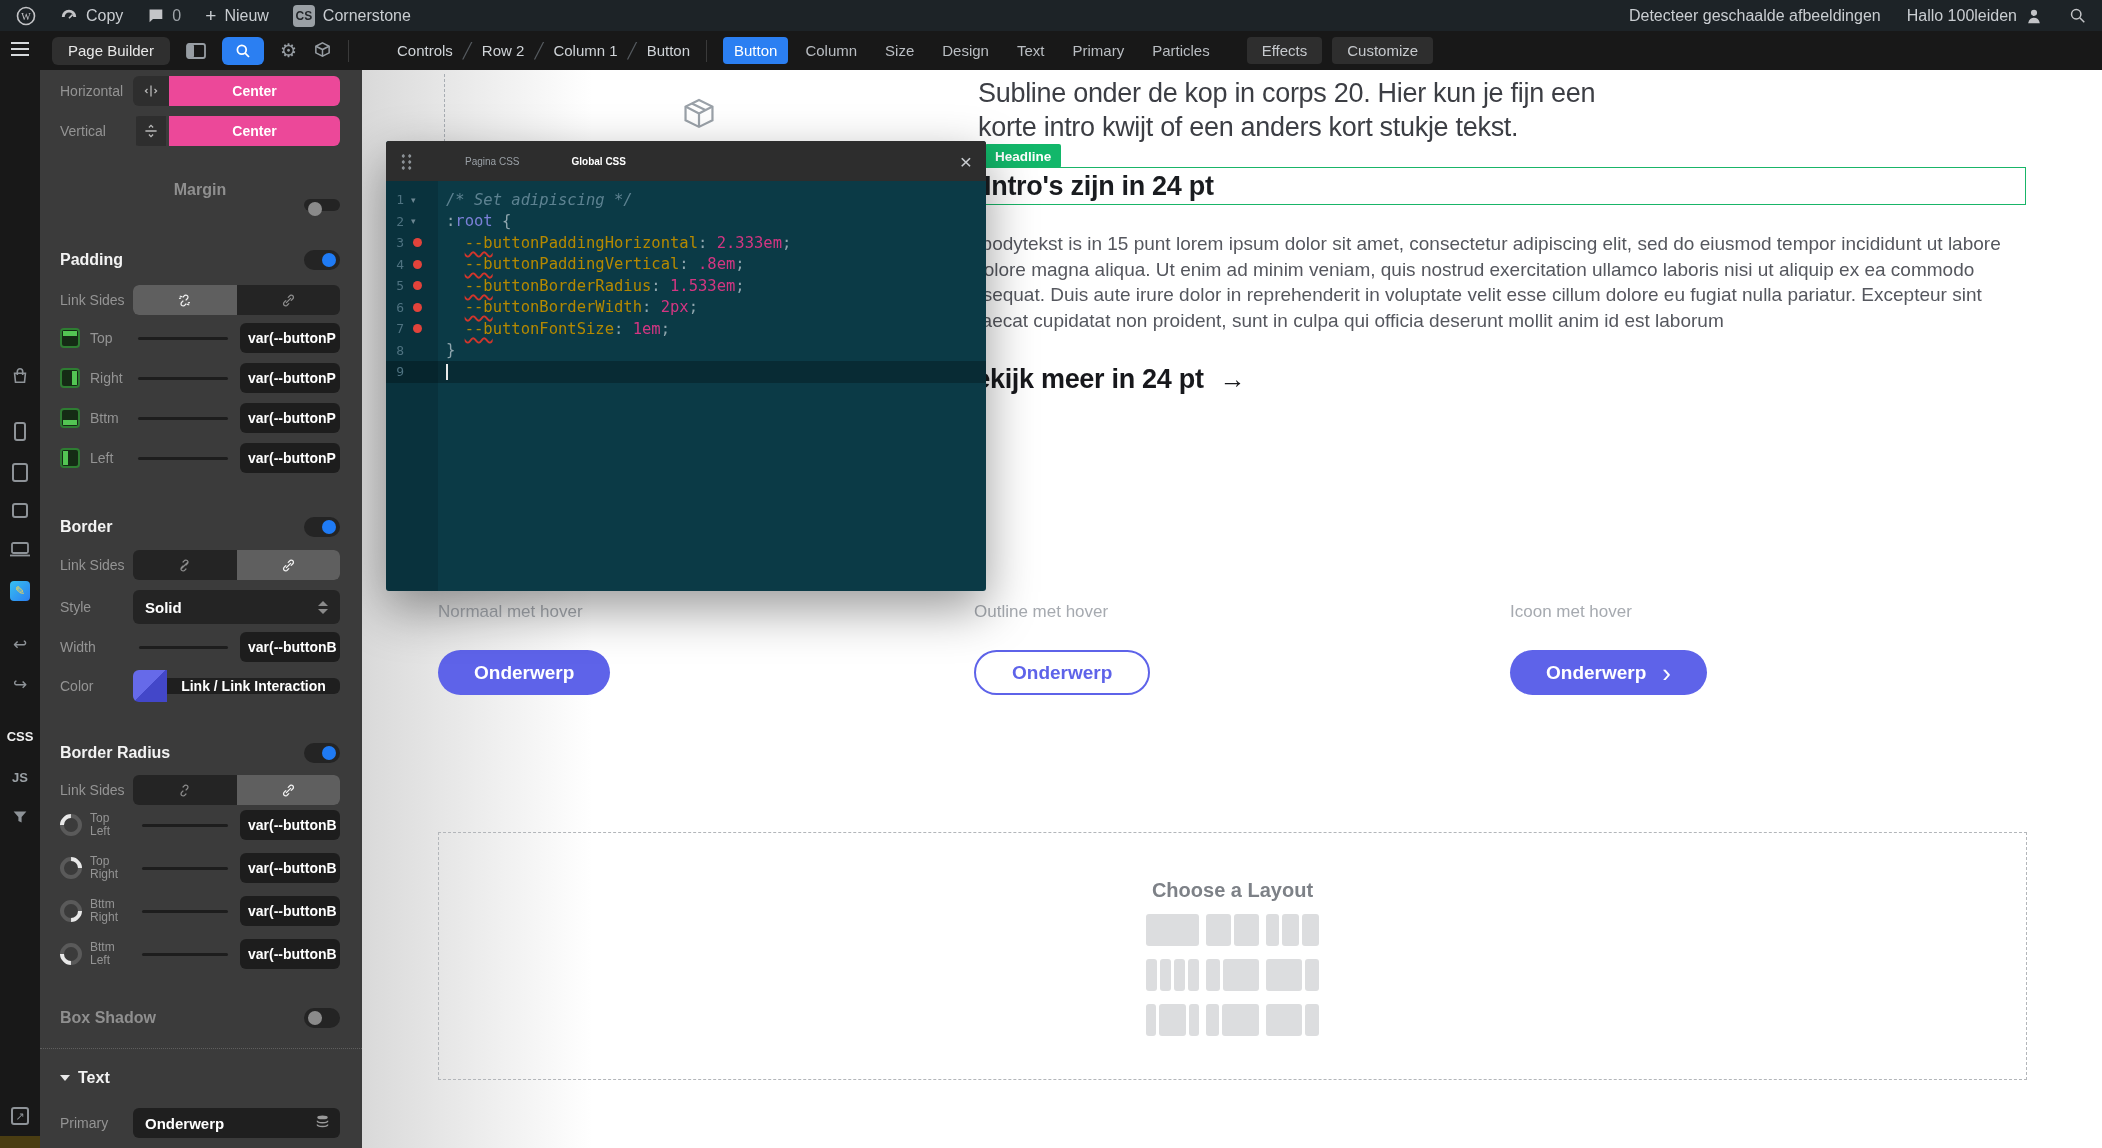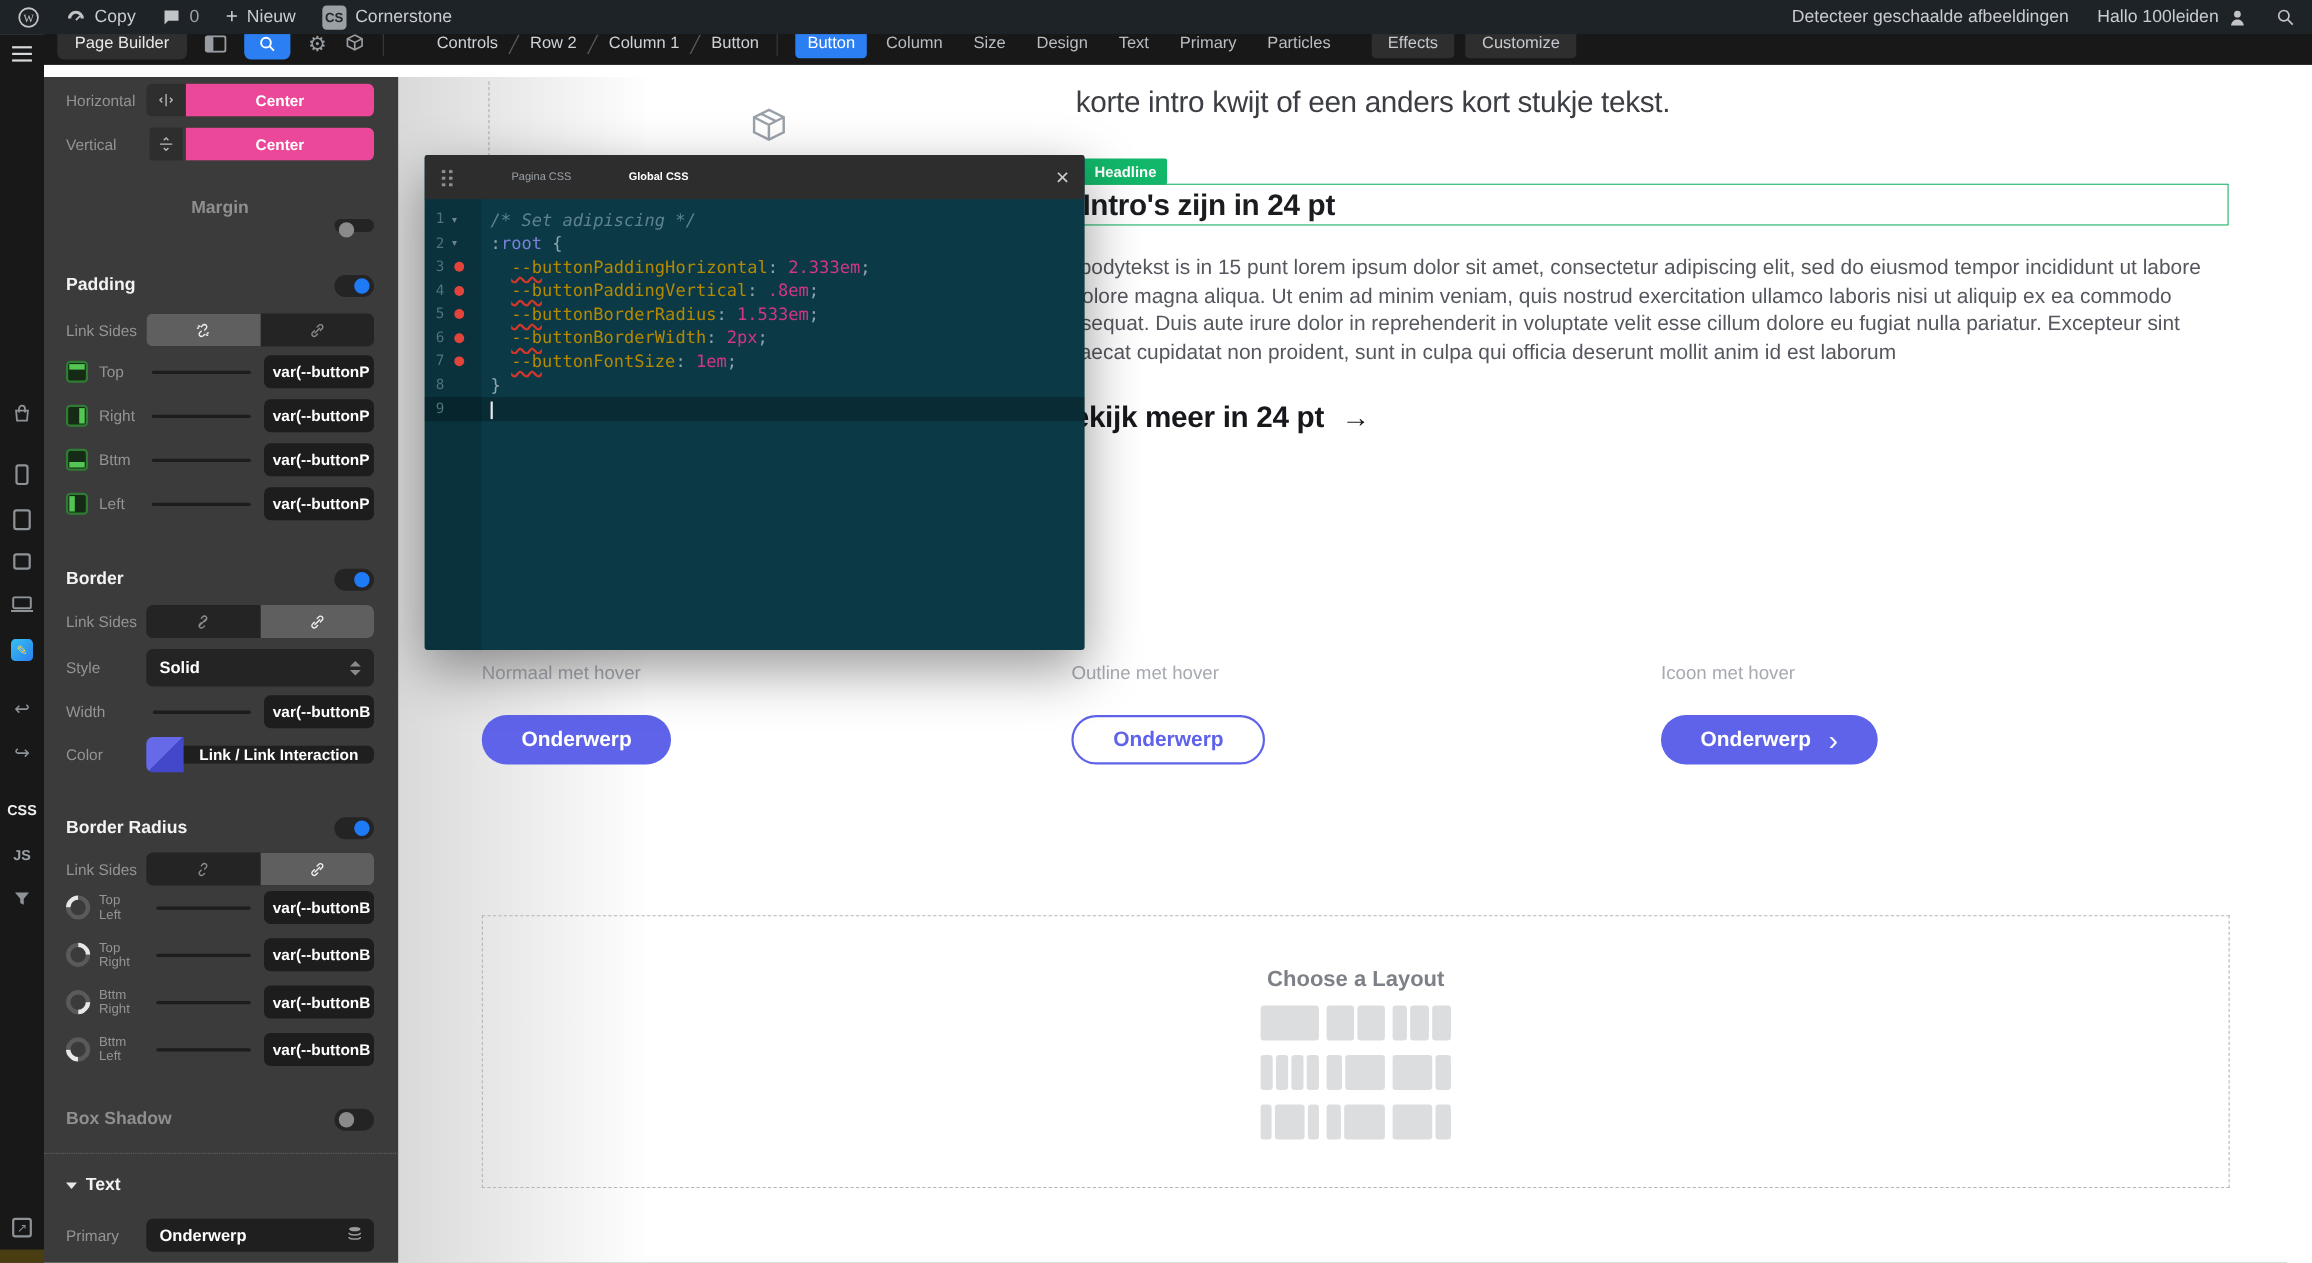--- a/index.html
+++ b/index.html
@@ -12,21 +12,21 @@
               display:flex; align-items:center; color:#c9cdd1; font-size:16px; padding:0 16px; z-index:60; }
   .ab-left { display:flex; align-items:center; gap:24px; }
   .ab-item { display:flex; align-items:center; gap:8px; cursor:pointer; }
   .ab-right { margin-left:auto; display:flex; align-items:center; gap:26px; }
   .cs-badge { width:22px; height:22px; border-radius:4px; background:#9aa0a5; color:#23272b;
               font-weight:700; font-size:12px; display:flex; align-items:center; justify-content:center; }
   .ab-muted { color:#9ea3a8; }
   svg.abicon { display:block; }
 
   
-  .toolbar { position:absolute; left:40px; top:20px; width:2062px; height:39px; background:#181818;
+  .toolbar { position:absolute; left:40px; top:31px; width:2062px; height:39px; background:#181818;
              display:flex; align-items:center; gap:16px; padding-left:12px; z-index:55; }
   .pb-btn { height:28px; padding:0 16px; background:#2f2f2f; border-radius:6px; color:#e8e8e8;
             font-size:15px; display:flex; align-items:center; }
   .tb-icon { color:#979da3; font-size:19px; display:flex; align-items:center; }
   .search-btn { width:42px; height:28px; border-radius:6px; background:#2b7ff2; display:flex;
                 align-items:center; justify-content:center; }
   .tb-div { width:1px; height:22px; background:#3a3a3a; }
   .bc { display:flex; align-items:center; gap:10px; font-size:15px; color:#cfd3d7;margin-left:32px; }
   .bc-sep { color:#565b60; font-size:15px; }
   .bc-item { cursor:pointer; }
@@ -511,20 +511,21 @@
 
   <span class="dash-v"></span>
   <span class="cube-ico">
     <svg width="38" height="38" viewBox="0 0 24 24">
         <path d="M12 2.5l8.5 4.2v8.6L12 19.5l-8.5-4.2V6.7L12 2.5z" fill="none" stroke="#9aa1a8" stroke-width="1.4"></path>
         <path d="M3.5 6.7L12 11l8.5-4.3M12 11v8.5M7.5 4.7l8.5 4.2" fill="none" stroke="#9aa1a8" stroke-width="1.4"></path>
       </svg>
   </span>
 
   <div class="subline">
+    <div>Subline onder de kop in corps 20. Hier kun je fijn een</div>
     <div>korte intro kwijt of een anders kort stukje tekst.</div>
   </div>
   <span class="badge">Headline</span>
   <div class="hbox">
     <h1>Intro's zijn in 24 pt</h1>
   </div>
   <p class="bodytext">De bodytekst is in 15 punt lorem ipsum dolor sit amet, consectetur adipiscing elit, sed do eiusmod tempor incididunt ut labore et dolore magna aliqua. Ut enim ad minim veniam, quis nostrud exercitation ullamco laboris nisi ut aliquip ex ea commodo consequat. Duis aute irure dolor in reprehenderit in voluptate velit esse cillum dolore eu fugiat nulla pariatur. Excepteur sint occaecat cupidatat non proident, sunt in culpa qui officia deserunt mollit anim id est laborum</p>
   <div class="cta">
     <span class="t">Bekijk meer in 24 pt</span>
     <span class="a">→</span>

